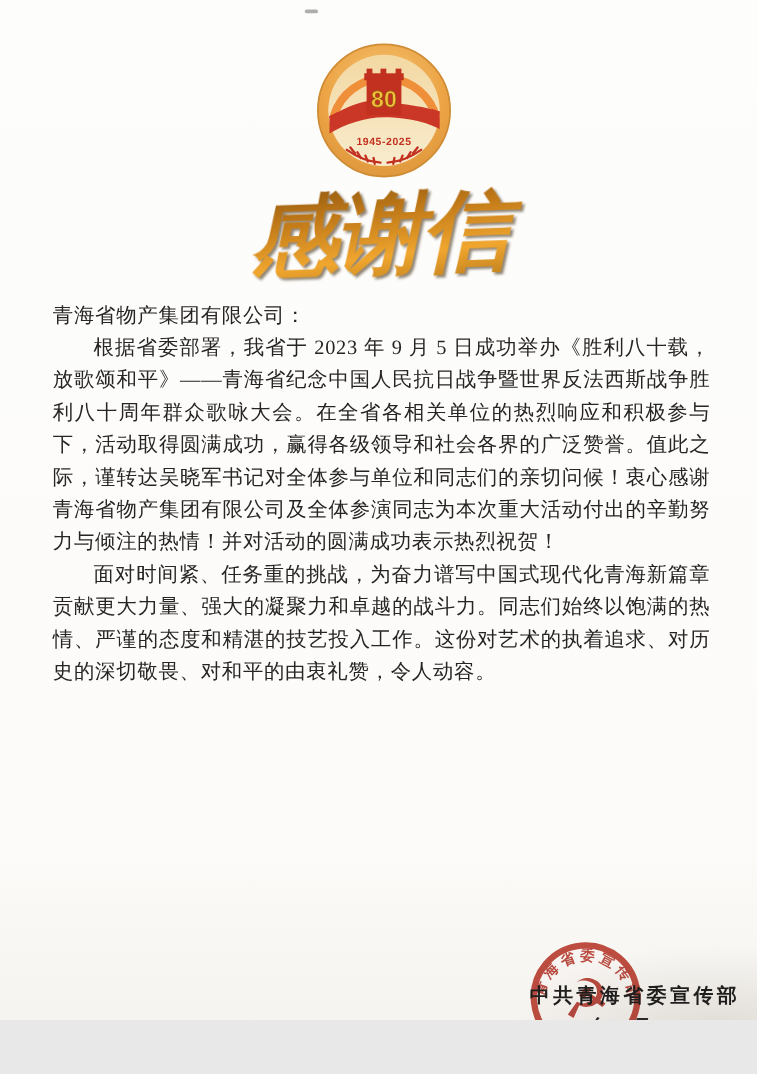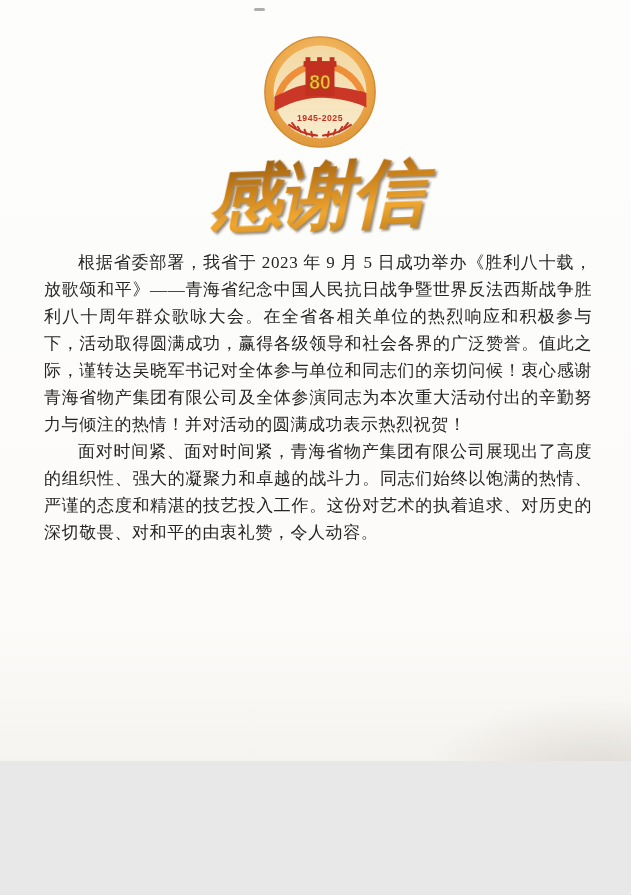--- a/index.html
+++ b/index.html
@@ -2,21 +2,21 @@
 <html><head>
 <meta charset="utf-8">
 <style>
   html,body{margin:0;padding:0;}
   body{
     width:631px;height:895px;overflow:hidden;
     background:#e8e8e8;
     font-family:"Liberation Serif","DejaVu Serif",serif;
   }
   .page{
-    position:relative;width:631px;height:761px;
+    position:relative;width:631px;height:850px;
     background:linear-gradient(180deg,#fdfdfc 0%,#fcfbf9 82%,#f6f4f0 100%);
     overflow:hidden;
   }
   .page::after{ 
     content:"";position:absolute;right:0;bottom:0;width:220px;height:70px;
     background:radial-gradient(ellipse at 85% 115%,rgba(120,110,95,.18),rgba(0,0,0,0) 65%);
     pointer-events:none;
   }
   .top-mark{
     position:absolute;left:254px;top:8px;width:11px;height:3px;
@@ -96,22 +96,23 @@
       <path d="M28,94 Q42,104 57,105"></path>
       <path d="M31,92 l4,5 M37,96 l3,5 M44,99 l2,5 M51,101 l1,5"></path>
       <path d="M92,94 Q78,104 63,105"></path>
       <path d="M89,92 l-4,5 M83,96 l-3,5 M76,99 l-2,5 M69,101 l-1,5"></path>
     </g>
   </svg>
 
   <div class="title">感谢信</div>
 
   <div class="letter">
+    <p class="salutation">青海省物产集团有限公司：</p>
     <p>根据省委部署，我省于 2023 年 9 月 5 日成功举办《胜利八十载，放歌颂和平》——青海省纪念中国人民抗日战争暨世界反法西斯战争胜利八十周年群众歌咏大会。在全省各相关单位的热烈响应和积极参与下，活动取得圆满成功，赢得各级领导和社会各界的广泛赞誉。值此之际，谨转达吴晓军书记对全体参与单位和同志们的亲切问候！衷心感谢青海省物产集团有限公司及全体参演同志为本次重大活动付出的辛勤努力与倾注的热情！并对活动的圆满成功表示热烈祝贺！</p>
-    <p>面对时间紧、面对时间紧，青海省物产集团有限公司展现出了高度的组织性、强大的凝聚力和卓越的战斗力。同志们始终以饱满的热情、严谨的态度和精湛的技艺投入工作。这份对艺术的执着追求、对历史的深切敬畏、对和平的由衷礼赞，令人动容。</p>
+    <p>面对时间紧、任务重的挑战，为奋力谱写中国式现代化青海新篇章贡献更大力量、强大的凝聚力和卓越的战斗力。同志们始终以饱满的热情、严谨的态度和精湛的技艺投入工作。这份对艺术的执着追求、对历史的深切敬畏、对和平的由衷礼赞，令人动容。</p>
   </div>
 
   <svg class="seal" viewBox="0 0 100 100">
     <defs>
       <path id="sealArc" d="M12,56 A38,38 0 1 1 88,56" fill="none"></path>
       <path id="sealArcBottom" d="M22,81 A38,38 0 0 0 78,81" fill="none"></path>
     </defs>
     <circle cx="50" cy="50" r="45" fill="rgba(250,240,236,0.10)" stroke="#bb3629" stroke-width="5.5"></circle>
     <text font-size="12.5" font-weight="bold" fill="#b43327" letter-spacing="3.5" font-family="'Liberation Serif',serif">
       <textPath href="#sealArc" startOffset="8%">青海省委宣传部</textPath>

